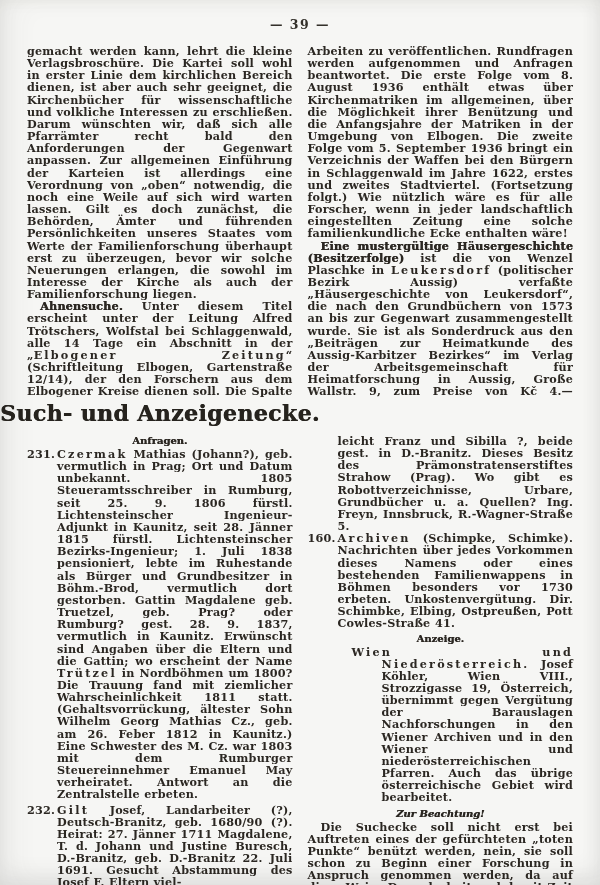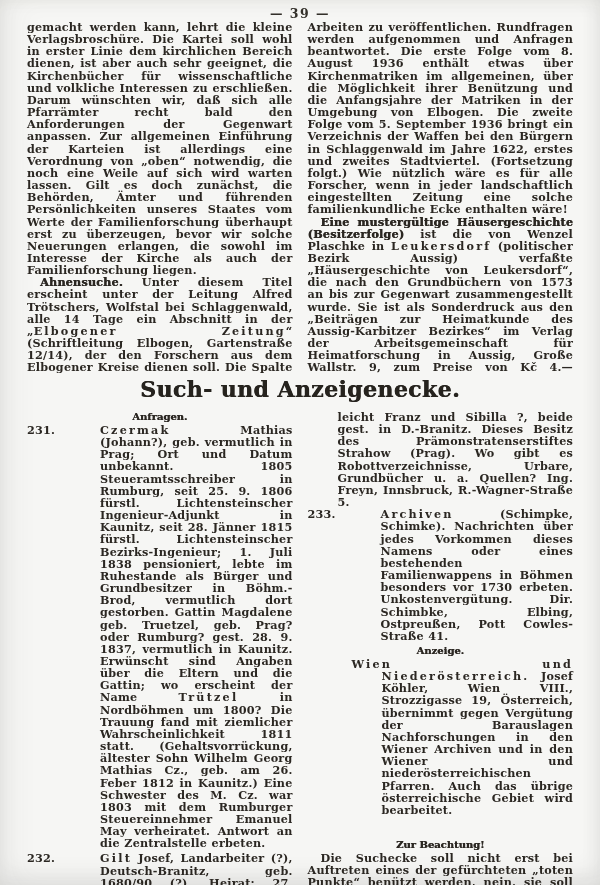--- a/index.html
+++ b/index.html
@@ -12,60 +12,59 @@
     font-family:"DejaVu Serif", serif;
     font-weight:700;
     color:#2b2722;
     box-shadow: inset 0 -12px 20px rgba(70,66,58,.08),
                 inset 16px 0 26px rgba(70,66,58,.045),
                 inset -8px 0 16px rgba(70,66,58,.03),
                 inset 0 6px 14px rgba(70,66,58,.025);
   }
   .pagenum {
     text-align:center;
-    padding-top:6px;
+    padding-top:17px;
     font-size:12.5px;
     letter-spacing:1.5px;
     color:#33302a;
   }
   .cols { display:flex; gap:15px; padding:0 27px; }
   .col  { flex:1; min-width:0; }
-  .upper { height:352px; overflow:hidden; }
+  .upper { margin-top:13px; height:352px; overflow:hidden; }
   .lower { margin-top:9px; }
   p {
     margin:0;
     font-size:11.2px;
     line-height:12.15px;
     text-align:justify;
     letter-spacing:.2px;
     word-spacing:.4px;
   }
   .ind  { text-indent:13px; }
   .lead { text-shadow:.45px 0 currentColor; }
   .sp   { letter-spacing:2.2px; }
   .sect {
     font-size:22px;
     font-weight:700;
-    text-align:center;
     margin:0;
     padding-top:3px;
     letter-spacing:.4px;
     text-shadow:.55px 0 currentColor;
     color:#26231e;
   }
   .subhead {
     font-size:10px;
     font-weight:700;
     text-align:center;
     margin:0 0 2px 0;
     text-shadow:.4px 0 currentColor;
   }
-  .subhead.mt { margin-top:23px; }
+  .subhead.mt { margin-top:4px;font-style:italic; }
   .subhead.sm { margin-top:0; }
-  .entry { display:flex; margin-bottom:3px;gap:43px; }
+  .entry { display:flex; margin-bottom:3px; }
   .num   { flex:none; width:30px; font-size:11.2px; line-height:12.15px; letter-spacing:.2px; }
   .etext { flex:1; min-width:0; }
   .cont  { margin-left:30px; }
   .hang  { padding-left:30px; text-indent:-30px; margin-bottom:2px;margin-left:44px; }
 </style>
 </head>
 <body>
 
 <div class="page">
 
@@ -97,21 +96,21 @@
       <div class="entry">
         <span class="num">232.</span>
         <p class="etext"><span class="sp">Gilt</span><span> Josef, Landarbeiter (?), Deutsch-Branitz, geb. 1680/90 (?). Heirat: 27. Jänner 1711 Magdalene, T. d. Johann und Justine Buresch, D.-Branitz, geb. D.-Branitz 22. Juli 1691. Gesucht Abstammung des Josef F. Eltern viel-</span></p>
       </div>
     </div>
 
     <div class="col">
       <p class="cont">leicht Franz und Sibilla ?, beide gest. in D.-Branitz. Dieses Besitz des Prämonstratenserstiftes Strahow (Prag). Wo gibt es Robottverzeichnisse, Urbare, Grundbücher u. a. Quellen? Ing. Freyn, Innsbruck, R.-Wagner-Straße 5.</p>
 
       <div class="entry">
-        <span class="num">233.</span>
+        <span class="num">160.</span>
         <p class="etext"><span class="sp">Archiven</span><span> (Schimpke, Schimke). Nachrichten über jedes Vorkommen dieses Namens oder eines bestehenden Familienwappens in Böhmen besonders vor 1730 erbeten. Unkostenvergütung. Dir. Schimbke, Elbing, Ostpreußen, Pott Cowles-Straße 41.</span></p>
       </div>
 
       <h2 class="subhead sm">Anzeige.</h2>
       <p class="hang"><span class="sp">Wien und Niederösterreich.</span><span> Josef Köhler, Wien VIII., Strozzigasse 19, Österreich, übernimmt gegen Vergütung der Barauslagen Nachforschungen in den Wiener Archiven und in den Wiener und niederösterreichischen Pfarren. Auch das übrige österreichische Gebiet wird bearbeitet.</span></p>
 
       <h2 class="subhead mt">Zur Beachtung!</h2>
       <p class="ind">Die Suchecke soll nicht erst bei Auftreten eines der gefürchteten „toten Punkte“ benützt werden, nein, sie soll schon zu Beginn einer Forschung in Anspruch genommen werden, da auf diese Weise Doppelarbeit und damit Zeit und Geld erspart werden kann. Alle unsere Bezieher ersuchen wir dringend, An-</p>
     </div>
   </div>

